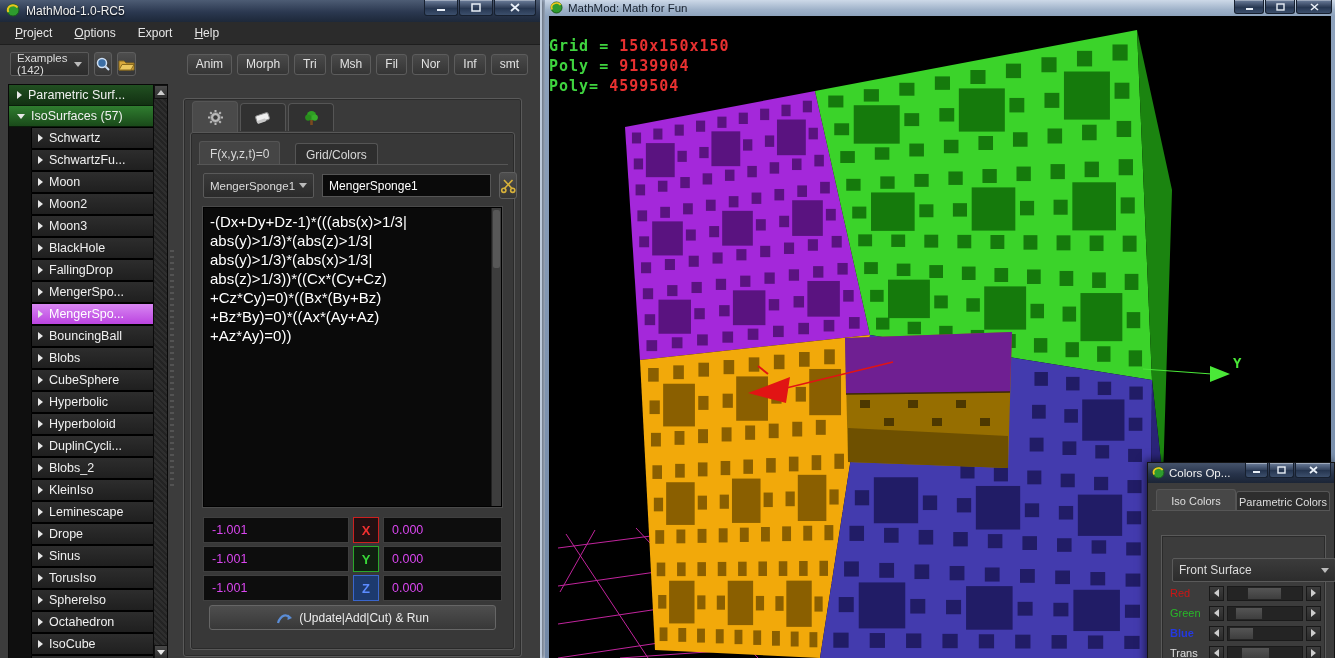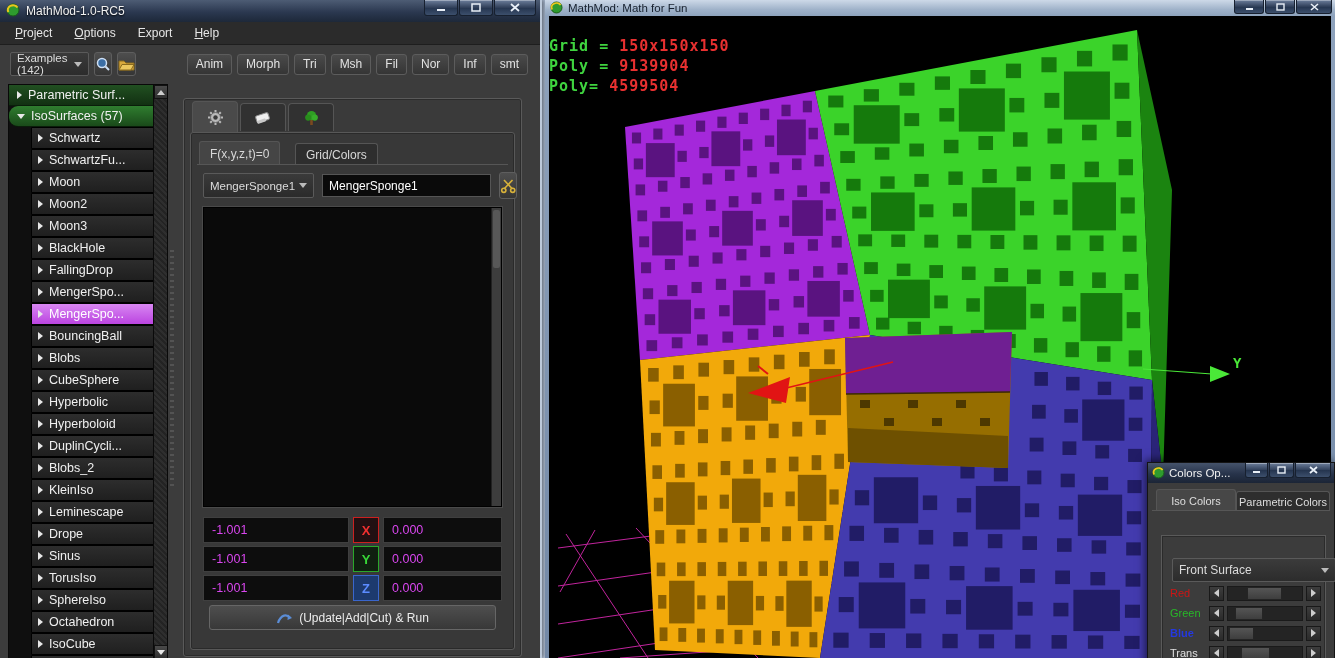--- a/index.html
+++ b/index.html
@@ -35,21 +35,21 @@
     display:flex;align-items:center;justify-content:center;}
   .tbtn{height:19px;padding:0 8px;background:linear-gradient(#4a4a4a,#353535);border:1px solid #5c5c5c;border-radius:3px;
     display:flex;align-items:center;color:#e2e2e2;font-size:12px;}
   #tb-mid{display:flex;gap:5px;margin-left:46px;}
   #tb-right{display:flex;gap:5px;margin-left:auto;margin-right:2px;}
   
   #tree{position:absolute;left:8px;top:84px;width:158px;height:574px;background:#0f0f0f;border:1px solid #090909;overflow:hidden;}
   .trow{height:20px;display:flex;align-items:center;font-size:12.5px;color:#f0f0f0;position:relative;}
   .trow .arr{margin:0 6px 0 8px;}
   .hdr-dark{background:linear-gradient(#215021,#123012);border-bottom:1px solid #0a1d0a;}
-  .hdr-green{background:linear-gradient(#2f7d2f,#1a4a1a);border-bottom:1px solid #0a1d0a;border-radius:9px;}
+  .hdr-green{background:linear-gradient(#2f7d2f,#1a4a1a);border-bottom:1px solid #0a1d0a;}
   .titem{margin-left:22px;width:123px;background:linear-gradient(#2d2d2d,#1f1f1f);border:1px solid #000;border-radius:1px;}
   .titem .arr{margin:0 6px 0 6px;}
   .titem.sel{background:linear-gradient(#d887f2,#bb44e0);color:#fff;}
   #tree-sb{position:absolute;right:0;top:0;width:13px;height:100%;background:repeating-linear-gradient(45deg,#2e2e2e 0 2px,#232323 2px 4px);border-left:1px solid #0a0a0a;}
   .sbbtn{position:absolute;left:0;width:12px;height:12px;background:linear-gradient(#4a4a4a,#303030);border:1px solid #111;display:flex;align-items:center;justify-content:center;}
   #splitter{position:absolute;left:170px;top:250px;width:4px;height:240px;background:repeating-linear-gradient(#666 0 2px,transparent 2px 6px);opacity:.55;}
   
   #panel{position:absolute;left:183px;top:98px;width:337px;height:557px;background:#3a3a3a;border:1px solid #5a5a5a;border-radius:3px;box-shadow:inset 0 0 0 1px #2c2c2c;}
   .icontab{position:absolute;top:4px;width:44px;height:27px;background:#313131;border:1px solid #555;border-bottom:none;border-radius:4px 4px 0 0;
     display:flex;align-items:center;justify-content:center;}
@@ -336,20 +336,27 @@
                 <line x1="4" y1="2" x2="12.5" y2="11"></line>
                 <line x1="12.5" y1="2" x2="4" y2="11"></line>
                 <circle cx="3.8" cy="12.3" r="2.1"></circle>
                 <circle cx="12.7" cy="12.3" r="2.1"></circle>
               </g>
             </svg>
         </div>
       </div>
 
       <div id="formula-box">
+        <div id="formula-text">-(Dx+Dy+Dz-1)*(((abs(x)&gt;1/3|
+abs(y)&gt;1/3)*(abs(z)&gt;1/3|
+abs(y)&gt;1/3)*(abs(x)&gt;1/3|
+abs(z)&gt;1/3))*((Cx*(Cy+Cz)
++Cz*Cy)=0)*((Bx*(By+Bz)
++Bz*By)=0)*((Ax*(Ay+Az)
++Az*Ay)=0))</div>
         <div id="formula-sb">
             <div class="thumb"></div>
           </div>
       </div>
 
       <div id="axis-rows">
           <div class="vrow" style="top: 384px;">
             <div class="vfield vmin">-1.001</div>
             <div class="axisbadge" style="background: rgb(34, 16, 18); border: 1px solid rgb(204, 32, 32); color: rgb(240, 48, 48);">X</div>
             <div class="vfield vmax">0.000</div>

